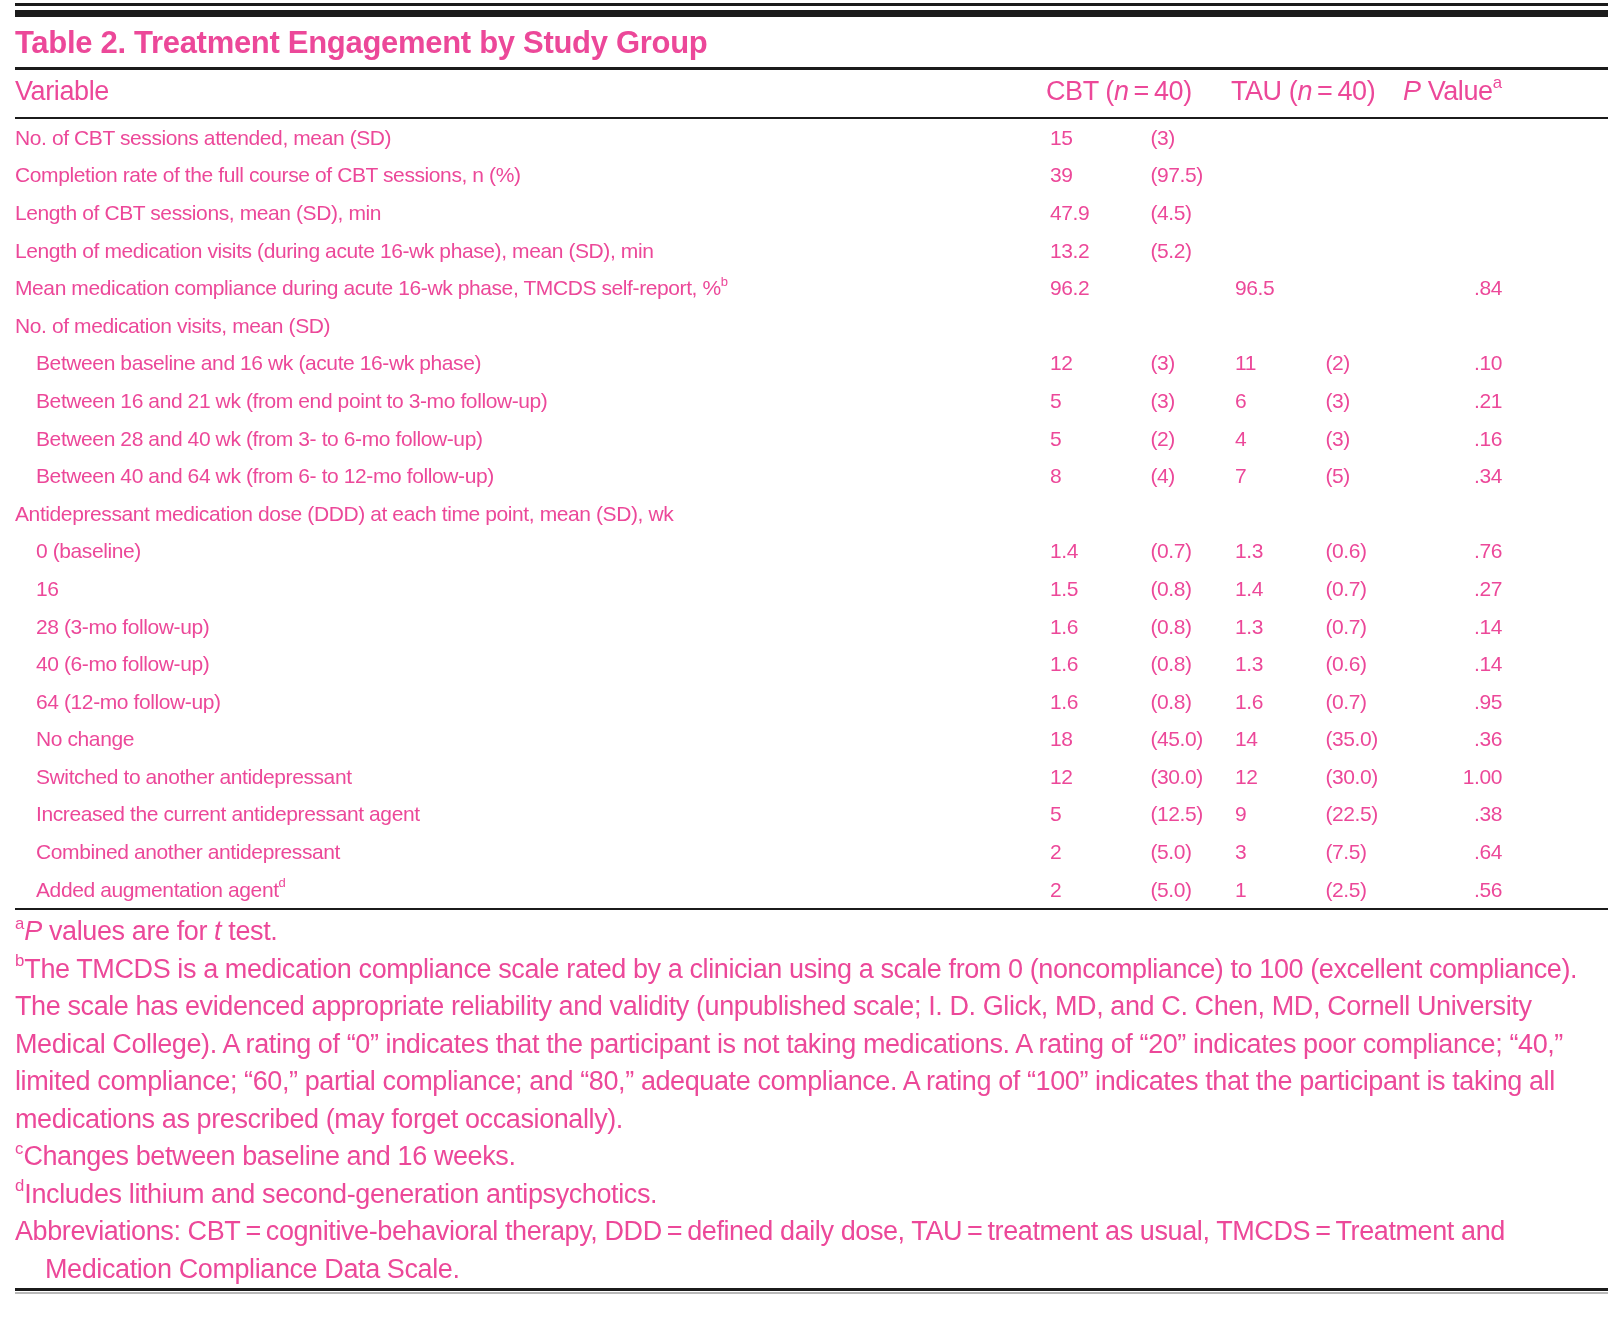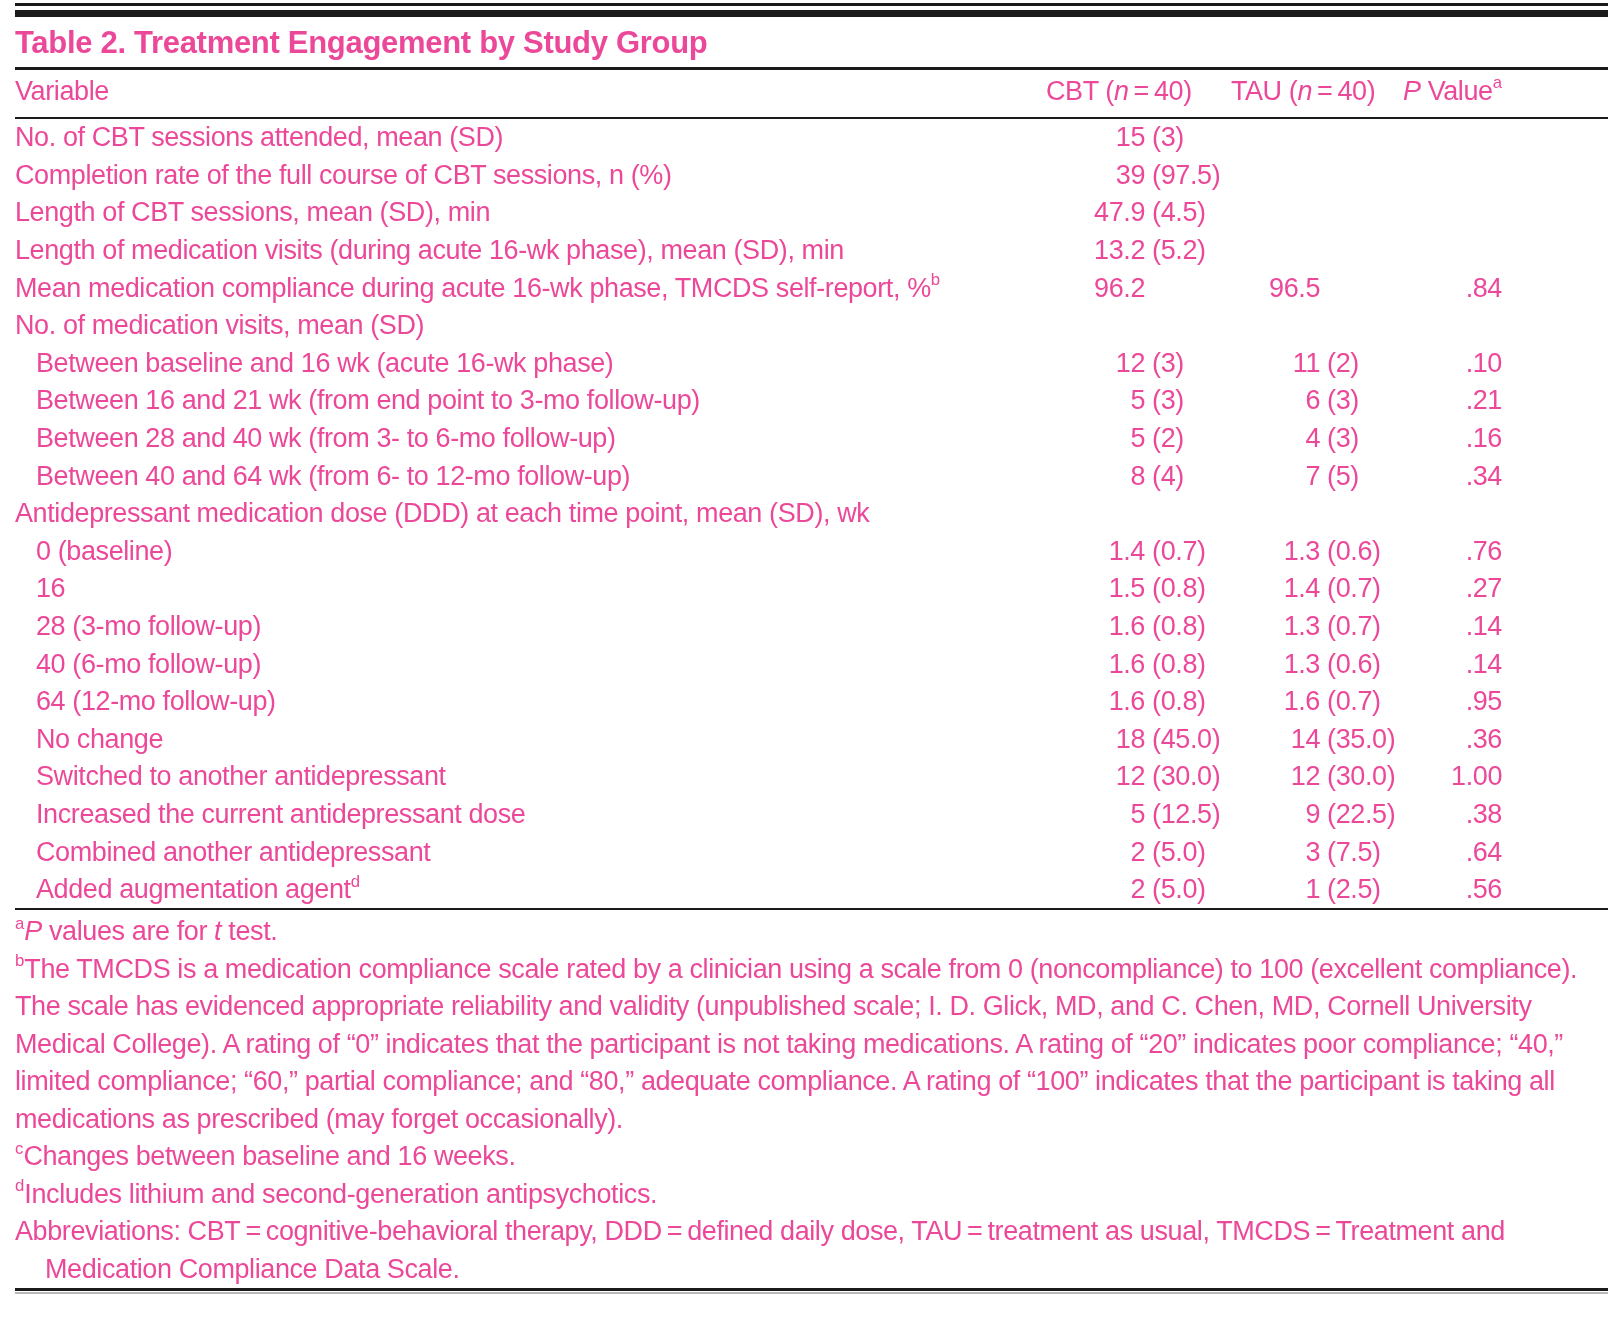--- a/index.html
+++ b/index.html
@@ -29,22 +29,22 @@
   .hdr-row{display:flex;align-items:center;padding:6px 0 10px 0;
     font-size:27px;letter-spacing:-0.4px;line-height:31px;}
   .c-label{flex:1 1 auto;min-width:0;white-space:nowrap;}
   .c-cbt{flex:0 0 185px;display:flex;}
   .c-tau{flex:0 0 200px;display:flex;}
   .c-p{flex:0 0 67px;text-align:right;white-space:nowrap;}
   .c-sp{flex:0 0 106px;}
   .hdr-center{display:block;text-align:center;padding-left:28px;white-space:nowrap;}
 
   .row{display:flex;align-items:center;height:37.6px;
-    font-size:27px;letter-spacing:-0.4px;white-space:nowrap;}
-  .num{display:inline-block;text-align:right;white-space:pre;}
+    font-size:21px;letter-spacing:-0.4px;white-space:nowrap;}
+  .num{display:inline-block;text-align:left;white-space:pre;}
   .paren{display:inline-block;text-align:left;white-space:pre;}
   .c-cbt .num{width:95px;}  .c-cbt .paren{width:90px;}
   .c-tau .num{width:85px;}  .c-tau .paren{width:115px;}
   .indent-1{padding-left:21px;}
 
   .footnotes{padding-top:3px;font-size:27px;letter-spacing:-0.4px;line-height:37.5px;}
   .footnote{margin:0;}
   .fn-hang{padding-left:30px;text-indent:-30px;}
   .it{font-style:italic;}
   sup.sup{font-size:0.62em;letter-spacing:0;line-height:0;position:relative;top:-0.1em;}
@@ -301,21 +301,21 @@
           <span class="paren"> (30.0)</span>
         </div>
         <div class="c-tau">
           <span class="num">12</span>
           <span class="paren"> (30.0)</span>
         </div>
         <div class="c-p">1.00</div>
         <div class="c-sp"></div>
       </div>
       <div class="row">
-        <div class="c-label indent-1"><span>Increased the current antidepressant dose</span></div>
+        <div class="c-label indent-1"><span>Increased the current antidepressant agent</span></div>
         <div class="c-cbt">
           <span class="num">5</span>
           <span class="paren"> (12.5)</span>
         </div>
         <div class="c-tau">
           <span class="num">9</span>
           <span class="paren"> (22.5)</span>
         </div>
         <div class="c-p">.38</div>
         <div class="c-sp"></div>

